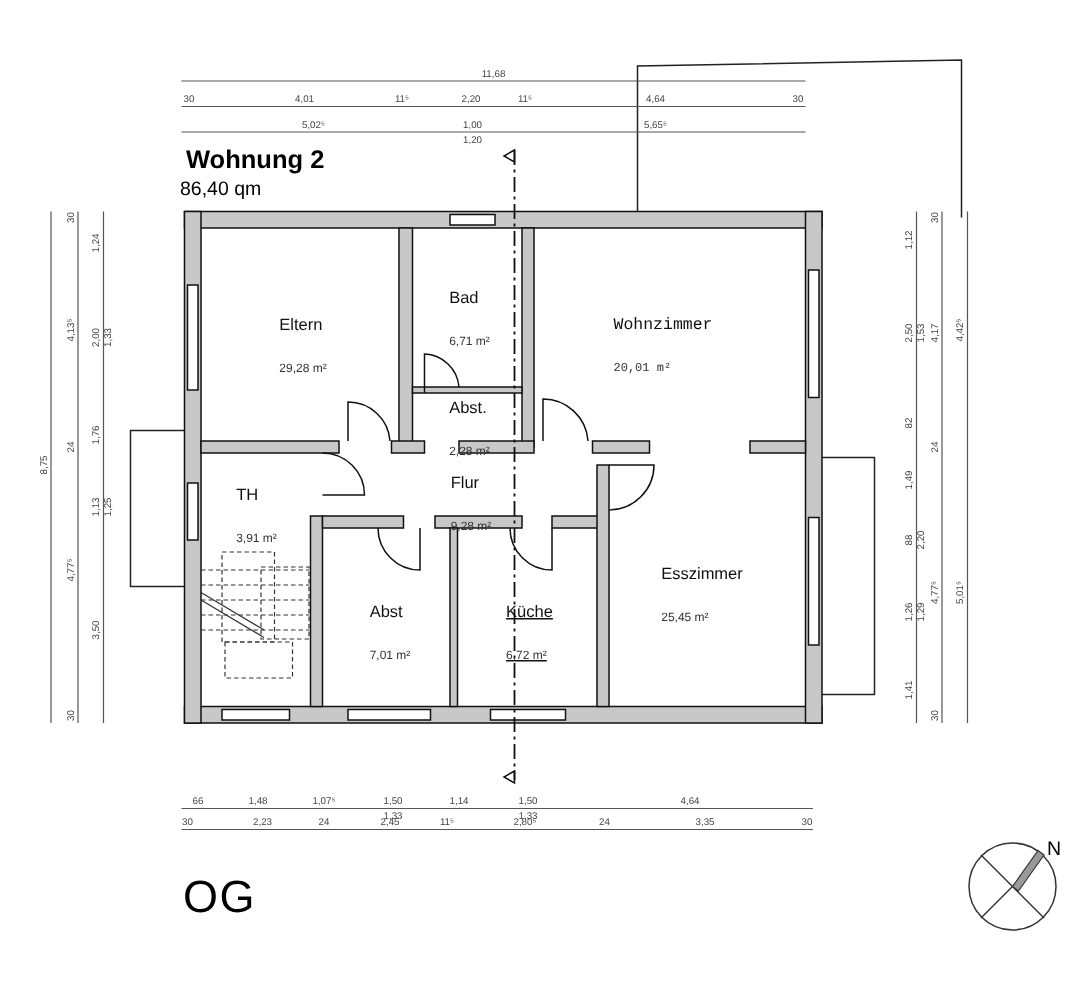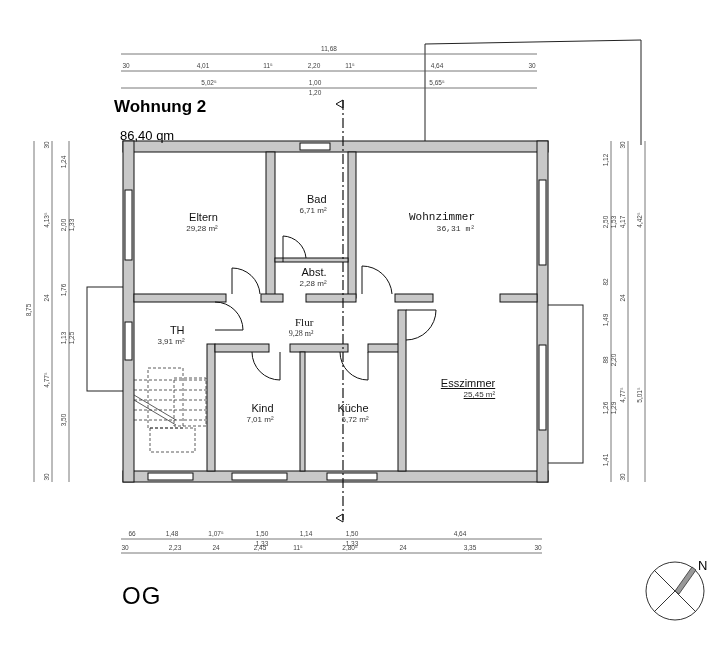--- a/index.html
+++ b/index.html
@@ -1,23 +1,23 @@
 <!DOCTYPE html>
 <html><head>
 <meta charset="utf-8">
 <style>
   html, body { margin:0; padding:0; background:#ffffff; }
   body { width:720px; height:659px; position:relative; overflow:hidden; font-family:"Liberation Sans", sans-serif; }
   svg { position:absolute; left:0; top:0; }
-  .title { position:absolute; left:114px; top:97px; font-size:17px; font-weight:bold; color:#000; }
-  .area  { position:absolute; left:120px; top:128px; font-size:13px; color:#000; }
-  .floor { position:absolute; left:122px; top:582px; font-size:24px; color:#000; letter-spacing:1px; }
-  .room  { position:absolute; text-align:right; color:#111; transform:translateX(-50%); }
+  .title { position:absolute; left:124px; top:97px; font-size:17px; font-weight:bold; color:#000; }
+  .area  { position:absolute; left:120px; top:118px; font-size:13px; color:#000; }
+  .floor { position:absolute; left:122px; top:582px; font-size:30px; color:#000; letter-spacing:1px; }
+  .room  { position:absolute; text-align:left; color:#111; transform:translateX(-50%); }
   .room .n { font-size:11px; display:block; }
-  .room .a { font-size:8px; color:#333; display:block; margin-top:1px; }
+  .room .a { font-size:8px; color:#333; display:block; margin-top:18px; }
   .dim { font-size:6.5px; fill:#444; font-family:"Liberation Sans", sans-serif; }
 </style>
 </head>
 <body>
 
 <svg width="720" height="659" viewBox="0 0 720 659" xmlns="http://www.w3.org/2000/svg">
 
   <polyline points="425,145 425,44 641,40 641,145" fill="none" stroke="#222" stroke-width="1"></polyline>
 
   <rect x="547" y="305" width="36" height="158" fill="none" stroke="#222" stroke-width="1"></rect>
@@ -179,34 +179,34 @@
 <div class="room" style="left:313px;top:193px;">
   <span class="n">Bad</span>
   <span class="a">6,71 m²</span>
 </div>
 <div class="room" style="left:313px;top:266px;">
   <span class="n">Abst.</span>
   <span class="a">2,28 m²</span>
 </div>
 <div class="room" style="left:442px;top:211px;font-family:Liberation Mono, monospace;">
   <span class="n">Wohnzimmer</span>
-  <span class="a">36,31 m²</span>
+  <span class="a">20,01 m²</span>
 </div>
 <div class="room" style="left:171px;top:324px;">
   <span class="n">TH</span>
   <span class="a">3,91 m²</span>
 </div>
-<div class="room" style="left:301px;top:316px;font-family:Liberation Serif, serif;">
+<div class="room" style="left:314px;top:316px;">
   <span class="n">Flur</span>
   <span class="a">9,28 m²</span>
 </div>
 <div class="room" style="left:260px;top:402px;">
-  <span class="n">Kind</span>
+  <span class="n">Abst</span>
   <span class="a">7,01 m²</span>
 </div>
-<div class="room" style="left:353px;top:402px;">
+<div class="room" style="left:353px;top:402px;text-decoration:underline;">
   <span class="n">Küche</span>
   <span class="a">6,72 m²</span>
 </div>
-<div class="room" style="left:468px;top:377px;text-decoration:underline;">
+<div class="room" style="left:468px;top:377px;">
   <span class="n">Esszimmer</span>
   <span class="a">25,45 m²</span>
 </div>
 
 </body></html>

